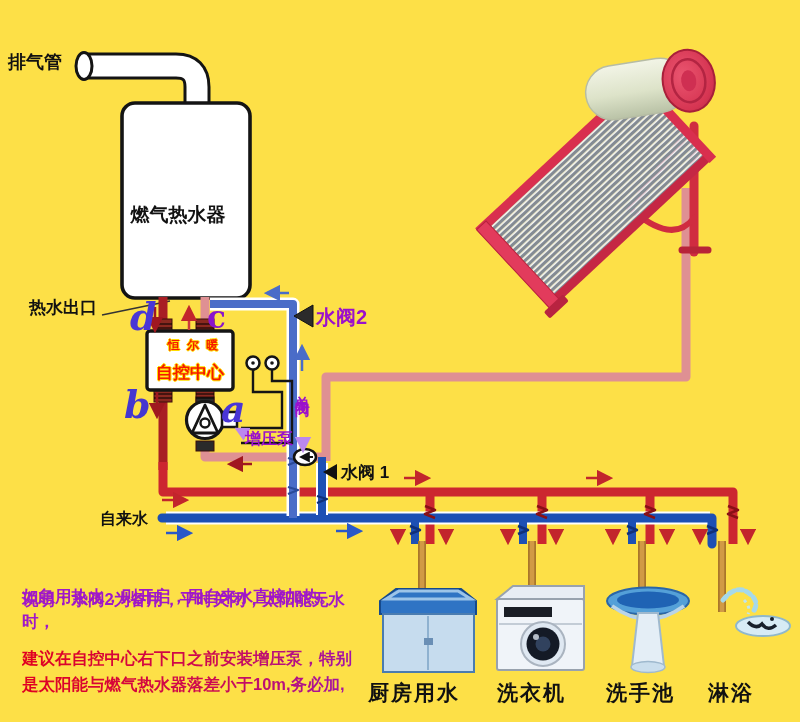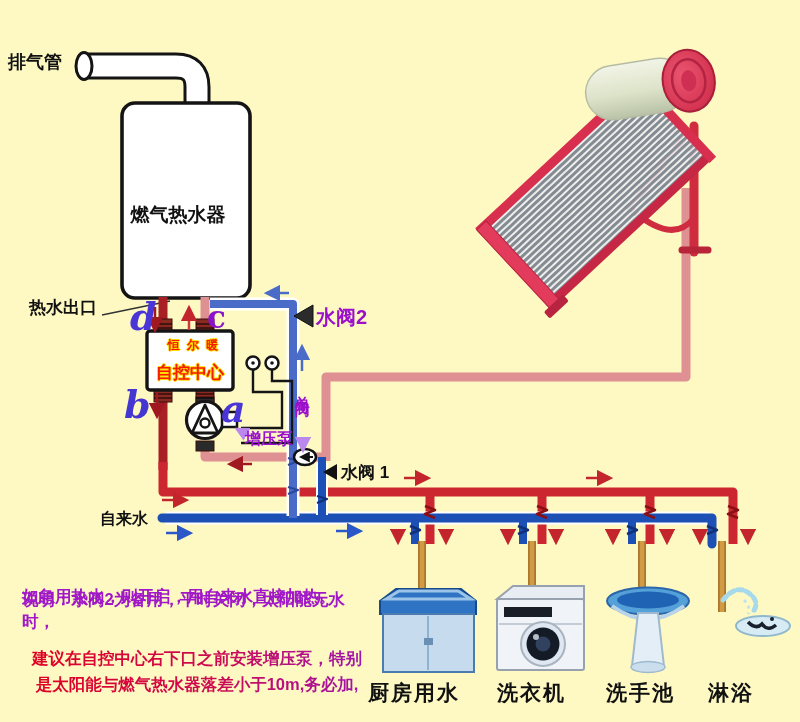--- a/index.html
+++ b/index.html
@@ -1,29 +1,29 @@
 <!DOCTYPE html>
 <html><head>
 <meta charset="utf-8">
 <style>
   html,body{margin:0;padding:0;background:#fff;}
-  #stage{position:relative;width:800px;height:722px;background:#fef9c3;overflow:hidden;
+  #stage{position:relative;width:800px;height:722px;background:#fde047;overflow:hidden;
          font-family:"Liberation Sans",sans-serif;}
   #art{position:absolute;left:0;top:0;}
   .lbl{position:absolute;font-weight:bold;color:#111;white-space:nowrap;line-height:1.15;}
   .purple{color:#9b10cc;}
   .flow-letter{position:absolute;font-family:"DejaVu Serif",serif;font-style:italic;
                font-weight:bold;color:#4a36d6;}
   .ctrl-text{position:absolute;text-align:center;color:#f51a00;font-weight:bold;
              text-shadow:0 0 1px #ffdd00,1px 0 0 #ffdd00,-1px 0 0 #ffdd00,0 1px 0 #ffdd00,0 -1px 0 #ffdd00;}
   .vtext{writing-mode:vertical-rl;text-orientation:upright;letter-spacing:3px;}
   .note-line{position:absolute;left:22px;width:345px;font-weight:bold;font-size:16.5px;
              color:#a018c8;}
   .warn-line{position:absolute;left:22px;width:350px;font-weight:bold;font-size:16.5px;
-             color:#d00a46;text-align:center;}
+             color:#d00a46;}
   @supports (-webkit-background-clip:text){
     .warn-line{background:linear-gradient(90deg,#e00020 0%,#cc0a52 55%,#9c16b4 100%);
                -webkit-background-clip:text;background-clip:text;color:transparent;}
   }
   .fixture-lbl{position:absolute;font-weight:bold;font-size:21px;color:#111;
                text-align:left;letter-spacing:2px;top:679px;}
 </style>
 </head>
 <body>
 

